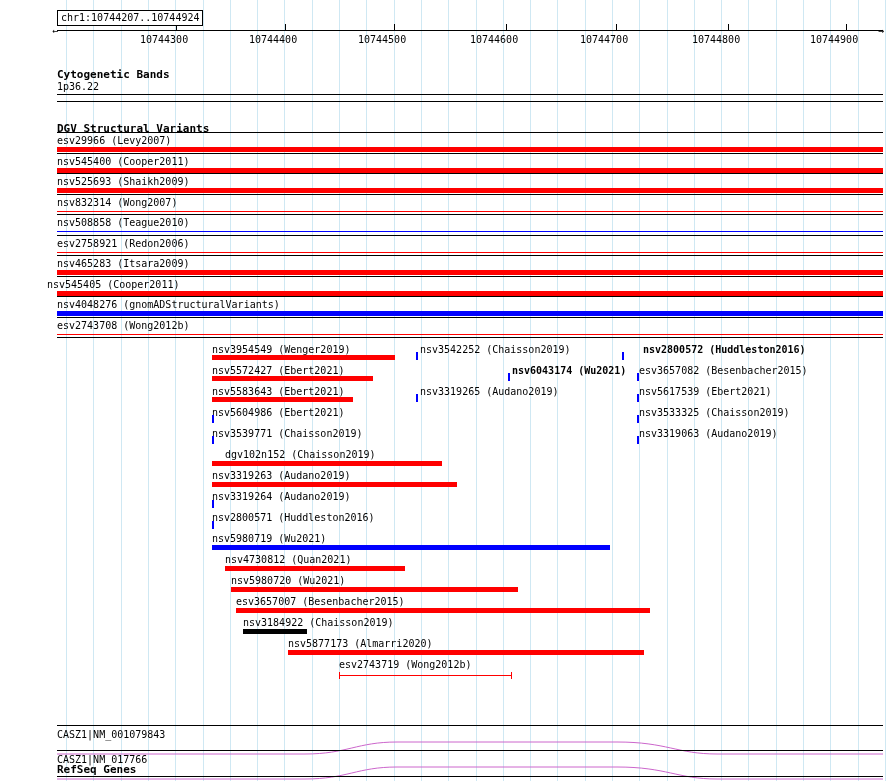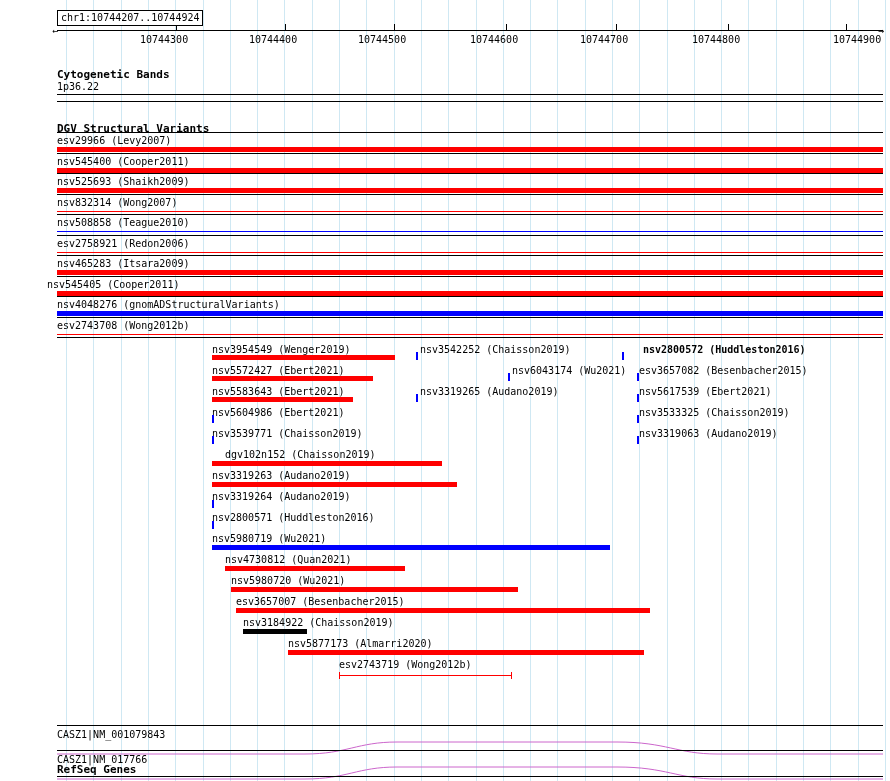--- a/index.html
+++ b/index.html
@@ -154,21 +154,21 @@
       <div class="ruler-label" style="left: 249px; top: 34px;">10744400</div>
       <div class="tick" style="left: 285px; top: 24px; height: 7px;"></div>
       <div class="ruler-label" style="left: 358px; top: 34px;">10744500</div>
       <div class="tick" style="left: 394px; top: 24px; height: 7px;"></div>
       <div class="ruler-label" style="left: 470px; top: 34px;">10744600</div>
       <div class="tick" style="left: 506px; top: 24px; height: 7px;"></div>
       <div class="ruler-label" style="left: 580px; top: 34px;">10744700</div>
       <div class="tick" style="left: 616px; top: 24px; height: 7px;"></div>
       <div class="ruler-label" style="left: 692px; top: 34px;">10744800</div>
       <div class="tick" style="left: 728px; top: 24px; height: 7px;"></div>
-      <div class="ruler-label" style="left: 810px; top: 34px; margin-left: 23px;">10744900</div>
+      <div class="ruler-label" style="left: 810px; top: 34px;">10744900</div>
       <div class="tick" style="left: 846px; top: 24px; height: 7px;"></div>
     </div>
 
   <div class="section-title" style="left:57px; top:68px;">Cytogenetic Bands</div>
   <div class="trk-label" style="left:57px; top:81px;">1p36.22</div>
   <div class="hline" style="top:94px;"></div>
   <div class="hline" style="top:101px;"></div>
 
   <div class="section-title" style="left:57px; top:122px;">DGV Structural Variants</div>
   <div id="dgv-tracks">
@@ -206,21 +206,21 @@
     </div>
   <div id="dgv-variants">
       <div class="trk-label" style="left: 212px; top: 344px;">nsv3954549 (Wenger2019)</div>
       <div style="position: absolute; left: 212px; top: 355px; width: 183px; height: 5px; background: rgb(255, 0, 0);"></div>
       <div class="trk-label" style="left: 420px; top: 344px;">nsv3542252 (Chaisson2019)</div>
       <div style="position: absolute; left: 416px; top: 352px; width: 2px; height: 8px; background: rgb(0, 0, 255);"></div>
       <div class="trk-label" style="left: 643px; top: 344px; font-weight: bold;">nsv2800572 (Huddleston2016)</div>
       <div style="position: absolute; left: 622px; top: 352px; width: 2px; height: 8px; background: rgb(0, 0, 255);"></div>
       <div class="trk-label" style="left: 212px; top: 365px;">nsv5572427 (Ebert2021)</div>
       <div style="position: absolute; left: 212px; top: 376px; width: 161px; height: 5px; background: rgb(255, 0, 0);"></div>
-      <div class="trk-label" style="left: 512px; top: 365px;">nsv6043174 (Wu2021)</div>
+      <div class="trk-label" style="left: 512px; top: 365px; font-weight: bold;">nsv6043174 (Wu2021)</div>
       <div style="position: absolute; left: 508px; top: 373px; width: 2px; height: 8px; background: rgb(0, 0, 255);"></div>
       <div class="trk-label" style="left: 639px; top: 365px;">esv3657082 (Besenbacher2015)</div>
       <div style="position: absolute; left: 637px; top: 373px; width: 2px; height: 8px; background: rgb(0, 0, 255);"></div>
       <div class="trk-label" style="left: 212px; top: 386px;">nsv5583643 (Ebert2021)</div>
       <div style="position: absolute; left: 212px; top: 397px; width: 141px; height: 5px; background: rgb(255, 0, 0);"></div>
       <div class="trk-label" style="left: 420px; top: 386px;">nsv3319265 (Audano2019)</div>
       <div style="position: absolute; left: 416px; top: 394px; width: 2px; height: 8px; background: rgb(0, 0, 255);"></div>
       <div class="trk-label" style="left: 639px; top: 386px;">nsv5617539 (Ebert2021)</div>
       <div style="position: absolute; left: 637px; top: 394px; width: 2px; height: 8px; background: rgb(0, 0, 255);"></div>
       <div class="trk-label" style="left: 212px; top: 407px;">nsv5604986 (Ebert2021)</div>

